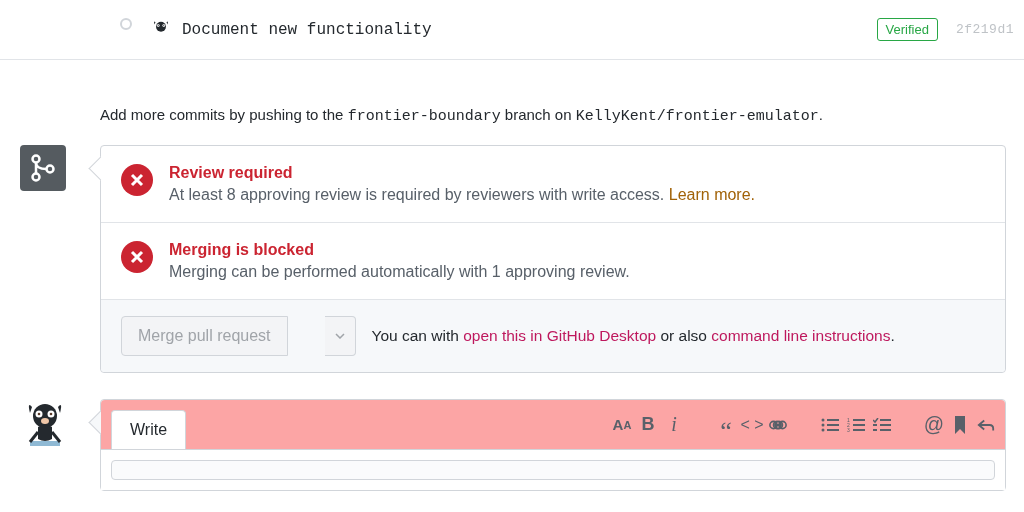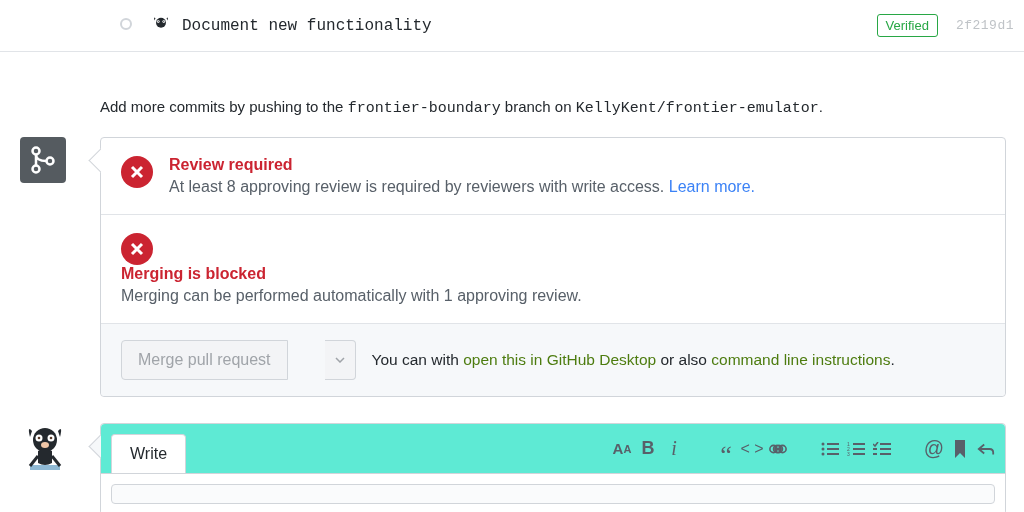--- a/index.html
+++ b/index.html
@@ -1,57 +1,57 @@
 <!DOCTYPE html>
 <html><head>
 <meta charset="utf-8">
 <style>
   * { box-sizing: border-box; margin: 0; padding: 0; }
   body { font-family: -apple-system, BlinkMacSystemFont, "Segoe UI", Helvetica, Arial, sans-serif; font-size: 14px; color: #24292e; background: #fff; width: 1024px; }
   .mono { font-family: "SFMono-Regular", Consolas, "Liberation Mono", Menlo, monospace; }
 
-  .commit-row { display: flex; align-items: center; height: 52px; padding: 0 10px 0 0; border-bottom: 1px solid #e1e4e8; position: relative; }
+  .commit-row { display: flex; align-items: center; height: 60px; padding: 0 10px 0 0; border-bottom: 1px solid #e1e4e8; position: relative; }
   .commit-left { display: flex; align-items: center; flex: 1; padding-left: 120px; }
   .timeline-dot { width: 12px; height: 12px; border: 2px solid #d1d5da; border-radius: 50%; background: #fff; position: absolute; left: 120px; top: 18px; }
   .commit-left-inner { display: flex; align-items: center; margin-left: 30px; }
   .avatar-sm { width: 22px; height: 22px; margin-right: 10px; }
   .commit-msg { font-size: 16px; }
   .badge-verified { border: 1px solid #28a745; color: #28a745; border-radius: 3px; padding: 3px 8px; font-size: 13px; margin-right: 18px; background: #fff; }
   .commit-sha { color: #bfc3c7; font-size: 13px; letter-spacing: 0.5px; }
 
   .content { padding: 16px 18px 0 100px; }
   .push-hint { font-size: 15px; color: #24292e; margin: 30px 0 20px 0; }
   .push-hint .mono { font-size: 15px; }
 
   .merge-wrapper { display: flex; align-items: flex-start; }
   .merge-icon-box { width: 46px; height: 46px; background: #555b60; border-radius: 4px; display: flex; align-items: center; justify-content: center; margin-right: 0px; position: relative; left: -80px; flex-shrink: 0; }
   .merge-icon-box svg { stroke: #fff; stroke-width: 2.5; fill: none; }
   .merge-panel { flex: 1; border: 1px solid #d1d5da; border-radius: 4px; margin-left: -46px; position: relative; background: #fff; }
   .merge-panel::before { content: ""; position: absolute; left: -9px; top: 14px; width: 16px; height: 16px; background: #fff; border-left: 1px solid #d1d5da; border-bottom: 1px solid #d1d5da; transform: rotate(45deg); }
 
   .status-block { padding: 18px 20px; display: flex; align-items: flex-start; }
-  .status-block + .status-block { border-top: 1px solid #e1e4e8; flex-direction: column; }
+  .status-block + .status-block { border-top: 1px solid #e1e4e8; }
   .x-circle { width: 32px; height: 32px; background: #cb2431; border-radius: 50%; display: flex; align-items: center; justify-content: center; flex-shrink: 0; margin-right: 16px; }
   .x-circle svg { stroke: #fff; stroke-width: 3; }
   .status-title { color: #cb2431; font-weight: 600; font-size: 16px; margin-bottom: 4px; }
   .status-desc { color: #586069; font-size: 16px; }
-  .status-desc a { color: #3b82f6; text-decoration: none; }
+  .status-desc a { color: #a16207; text-decoration: none; }
 
   .merge-actions { background: #f6f8fa; border-top: 1px solid #e1e4e8; padding: 16px 20px; display: flex; align-items: center; border-radius: 0 0 4px 4px; }
   .btn-group { display: flex; margin-right: 16px; gap: 37px; }
   .btn-merge { background: #f3f4f6; border: 1px solid #d1d5da; color: #a0a4a9; font-size: 16px; padding: 10px 16px; border-radius: 4px 0 0 4px; cursor: not-allowed; }
   .btn-caret { background: #f3f4f6; border: 1px solid #d1d5da; border-left: none; color: #a0a4a9; padding: 10px 10px; border-radius: 0 4px 4px 0; cursor: not-allowed; display: flex; align-items: center; }
   .merge-alt { color: #24292e; font-size: 15.5px; }
-  .merge-alt a { color: #4d7c0f; text-decoration: none; margin-top: 12px; }
+  .merge-alt a { color: #be185d; text-decoration: none; margin-top: 12px; }
 
   .comment-wrapper { display: flex; align-items: flex-start; margin-top: 26px; }
   .avatar-lg { width: 50px; height: 50px; margin-left: -80px; margin-right: 30px; flex-shrink: 0; }
   .comment-box { flex: 1; border: 1px solid #d1d5da; border-radius: 4px; position: relative; background: #f6f8fa; }
   .comment-box::before { content: ""; position: absolute; left: -9px; top: 14px; width: 16px; height: 16px; background: #f6f8fa; border-left: 1px solid #d1d5da; border-bottom: 1px solid #d1d5da; transform: rotate(45deg); z-index: 0; }
-  .tabs-row { display: flex; align-items: center; background: #5eead4; border-radius: 4px 4px 0 0; position: relative; z-index: 1; padding: 0 10px 0 0; }
+  .tabs-row { display: flex; align-items: center; background: #fca5a5; border-radius: 4px 4px 0 0; position: relative; z-index: 1; padding: 0 10px 0 0; }
   .tabs { display: flex; margin: 10px 0 0 10px; }
   .tab { padding: 10px 18px; font-size: 16px; color: #586069; border: 1px solid transparent; border-bottom: none; cursor: pointer; }
   .tab.active { background: #fff; border-color: #d1d5da; border-radius: 4px 4px 0 0; color: #24292e; }
   .toolbar { margin-left: auto; display: flex; align-items: center; gap: 6px; color: #586069; }
   .toolbar .grp { display: flex; align-items: center; gap: 8px; margin-left: 28px; }
   .toolbar span, .toolbar svg { cursor: pointer; }
   .ico { width: 18px; height: 18px; display: inline-flex; align-items: center; justify-content: center; }
   .textarea-wrap { background: #fff; padding: 10px; border-top: 1px solid #d1d5da; }
   .textarea { border: 1px solid #d1d5da; border-radius: 4px; min-height: 20px; background: #fafbfc; }
 </style>

